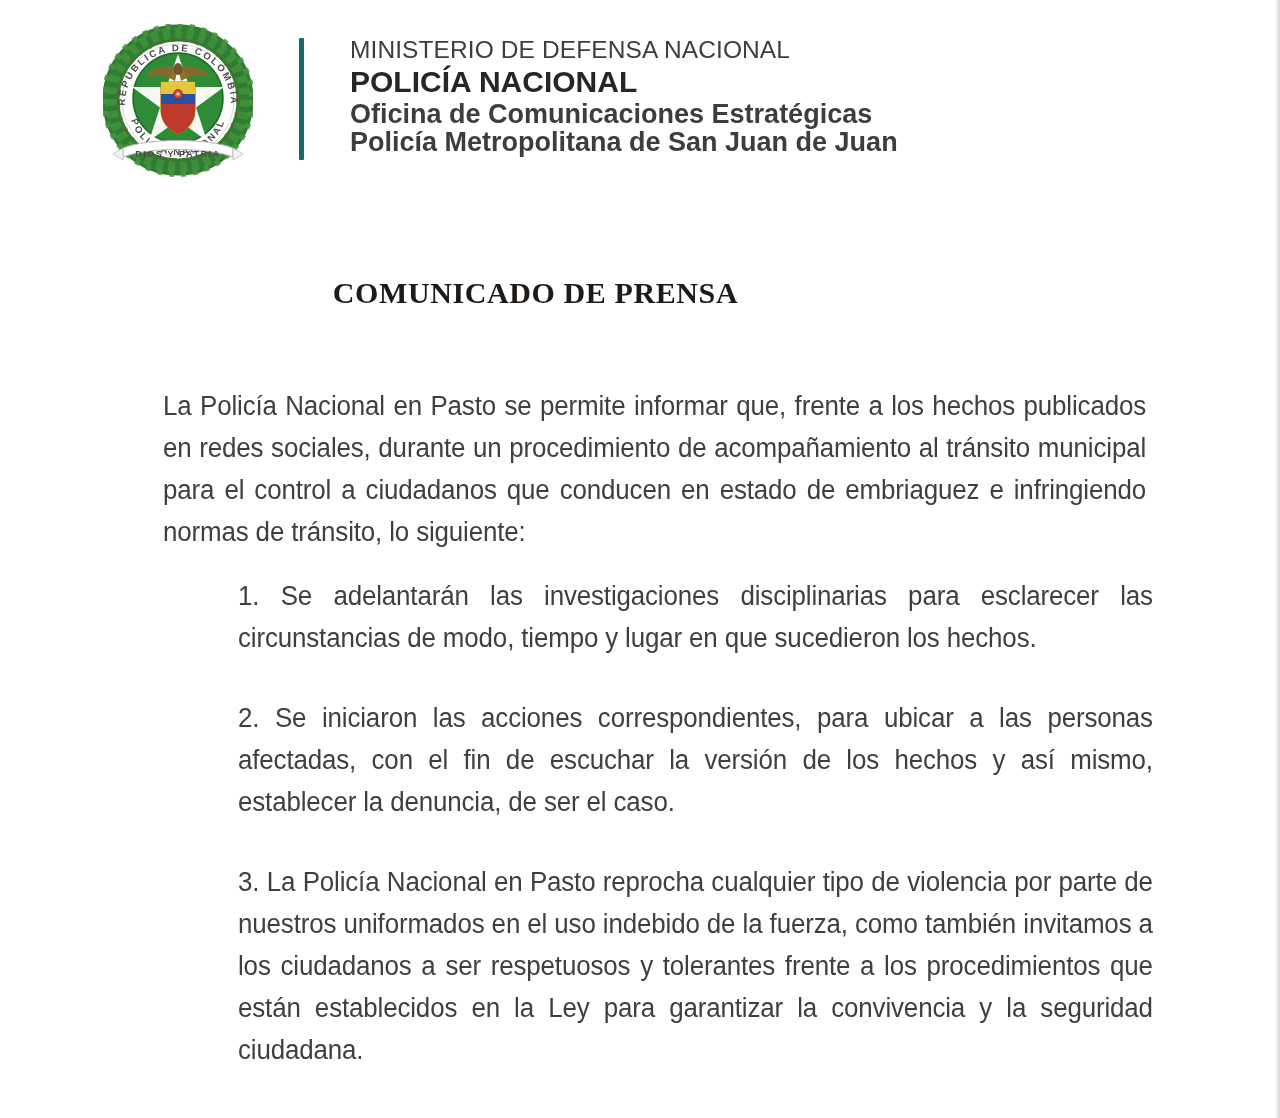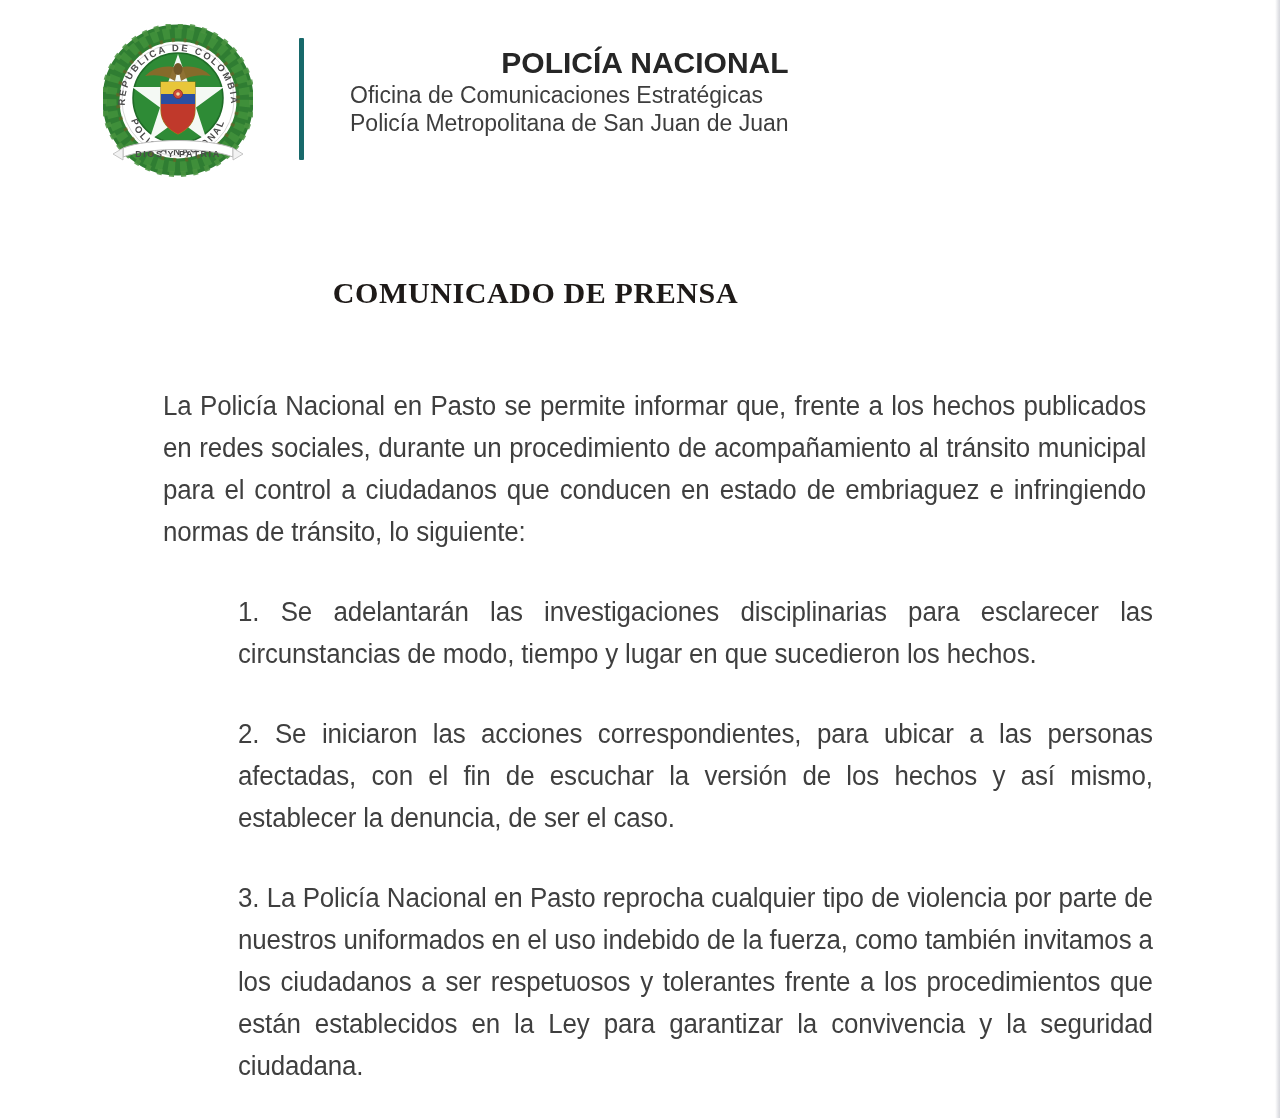--- a/index.html
+++ b/index.html
@@ -70,28 +70,27 @@
     font-weight: 400;
     color: #3d3d3d;
     white-space: nowrap;
   }
   .hdr-line2 {
     font-size: 30px;
     line-height: 34px;
     font-weight: 700;
     letter-spacing: 0px;
     color: #262626;
-    margin-top: 10px;
+    margin-top: 1px;
     white-space: nowrap;
-    text-align: right;
   }
   .hdr-line3, .hdr-line4 {
-    font-size: 23px;
+    font-size: 27px;
     line-height: 28px;
-    font-weight: 400;
+    font-weight: 700;
     color: #3d3d3d;
     white-space: nowrap;
   }
   .hdr-line3 { margin-top: 1px; }
 
   
   .doc-title {
     position: absolute;
     left: 0;
     top: 276px;
@@ -120,21 +119,21 @@
     text-justify: inter-word;
     margin: 0;
     letter-spacing: -0.15px;
     transform: scaleX(0.96);
     transform-origin: left top;
   }
   .intro {
     width: 1024px;
   }
   .items {
-    margin-top: 38px;
+    margin-top: 22px;
     padding-left: 75px;
   }
   .item {
     font-family: "Liberation Sans", "DejaVu Sans", sans-serif;
     font-size: 27px;
     line-height: 42px;
     color: #3f3f3f;
     text-align: justify;
     text-justify: inter-word;
     margin: 0 0 38px 0;
@@ -204,20 +203,21 @@
           <path d="M20,124 L10,130 L20,136 Z" fill="#f3f3f3" stroke="#b9b9b9" stroke-width="0.8"></path>
           <path d="M130,124 L140,130 L130,136 Z" fill="#f3f3f3" stroke="#b9b9b9" stroke-width="0.8"></path>
           <text x="75" y="132.5" text-anchor="middle" fill="#4b4b4b" font-family="Liberation Sans, sans-serif" font-size="9" font-weight="bold" letter-spacing="1.6">DIOS Y PATRIA</text>
         </g>
       </svg>
     </div>
 
     <div class="header-divider"></div>
 
     <div class="header-text">
+      <div class="hdr-line1">MINISTERIO DE DEFENSA NACIONAL</div>
       <div class="hdr-line2">POLICÍA NACIONAL</div>
       <div class="hdr-line3">Oficina de Comunicaciones Estratégicas</div>
       <div class="hdr-line4">Policía Metropolitana de San Juan de Juan</div>
     </div>
   </div>
 
   <div class="doc-title">COMUNICADO DE PRENSA</div>
 
   <div class="body-wrap">
 

